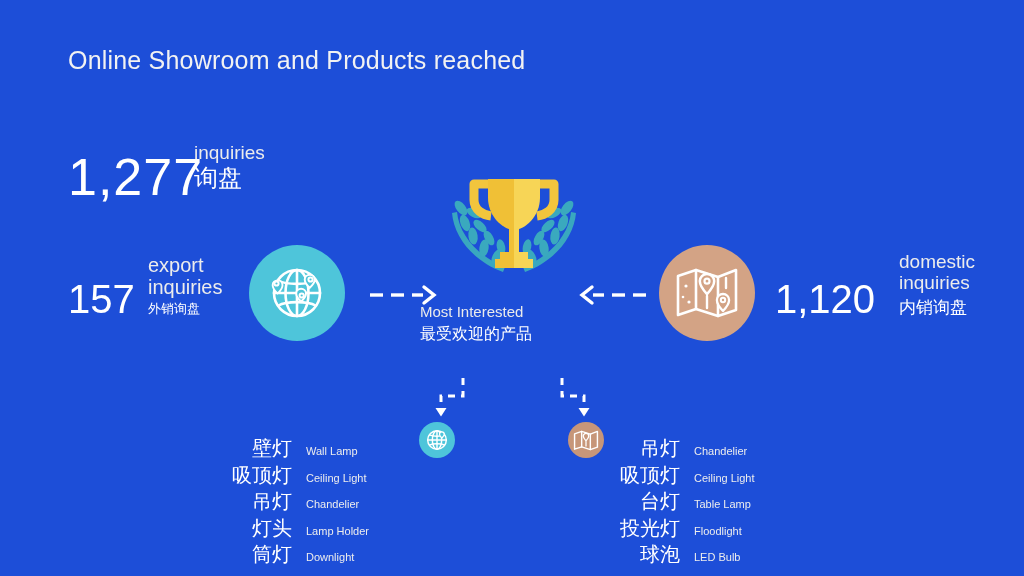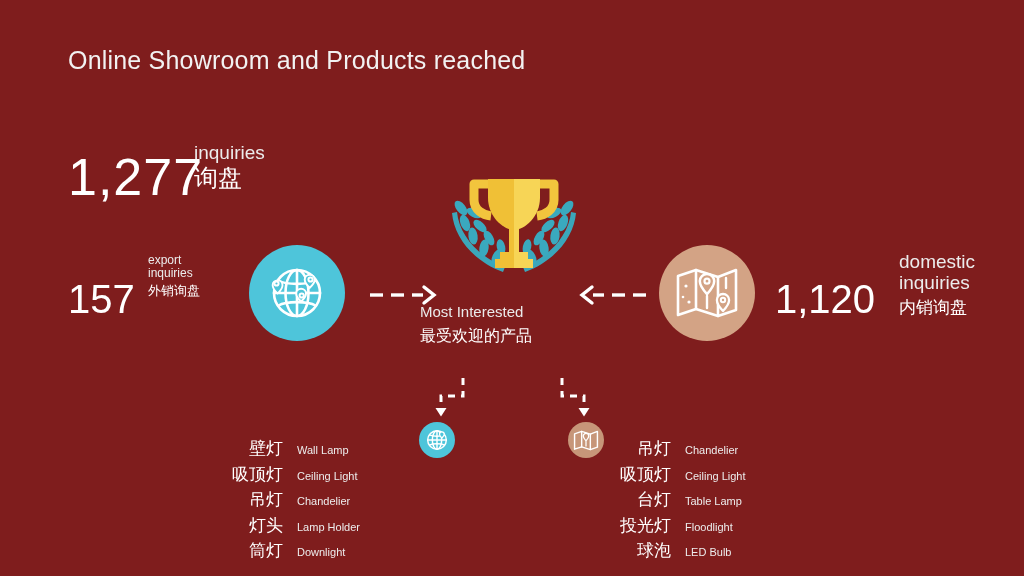--- a/index.html
+++ b/index.html
@@ -13,21 +13,21 @@
     overflow: hidden;
     font-family: "Liberation Sans", sans-serif;
     color: #ffffff;
     position: relative;
   }
   .slide {
     position: absolute;
     left: 0; top: 0;
     width: 1024px;
     height: 576px;
-    background: #7f1d1d;
+    background: #1d4ed8;
   }
   .abs { position: absolute; }
 
   
   #title-en {
     left: 68px; top: 46px;
     font-size: 25px;
     font-weight: 400;
     letter-spacing: 0.2px;
     color: #f2f2f2;
@@ -77,21 +77,21 @@
     color: #ffffff;
     line-height: 44px;
     white-space: nowrap;
   }
   #export-labels {
     left: 148px; top: 254px;
     line-height: 1.12;
     white-space: nowrap;
   }
   #export-labels .en {
-    font-size: 12px;
+    font-size: 20px;
     color: #ececec;
     display: block;
   }
   #export-labels .zh {
     font-size: 13px;
     color: #ffffff;
     display: block;
     margin-top: 3px;
   }
 
@@ -156,20 +156,21 @@
     color: #ebebeb;
     display: block;
     line-height: 17px;
   }
   #center-caption .zh {
     font-size: 16px;
     color: #ffffff;
     display: block;
     margin-top: 6px;
     line-height: 19px;
+    font-family: Liberation Mono, monospace;
   }
 
   
   #arrow-right { left: 368px; top: 283px; }
   #arrow-left  { left: 578px; top: 283px; }
 
   
   #connector-left  { left: 425px; top: 378px; }
   #connector-right { left: 558px; top: 378px; }
 
@@ -194,21 +195,21 @@
   
   .product-list {
     display: grid;
     grid-template-columns: auto auto;
     column-gap: 14px;
     row-gap: 0px;
     align-items: baseline;
   }
   .product-list .zh {
     text-align: right;
-    font-size: 17px;
+    font-size: 20px;
     color: #ffffff;
     line-height: 23.5px;
     white-space: nowrap;
   }
   .product-list .en {
     text-align: left;
     font-size: 11px;
     color: #ededed;
     line-height: 23.5px;
     white-space: nowrap;

